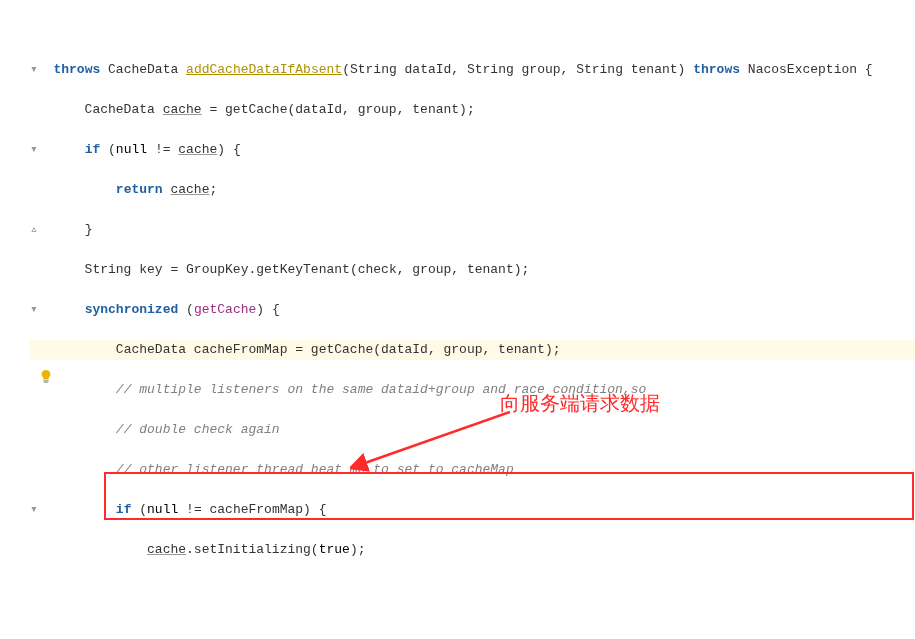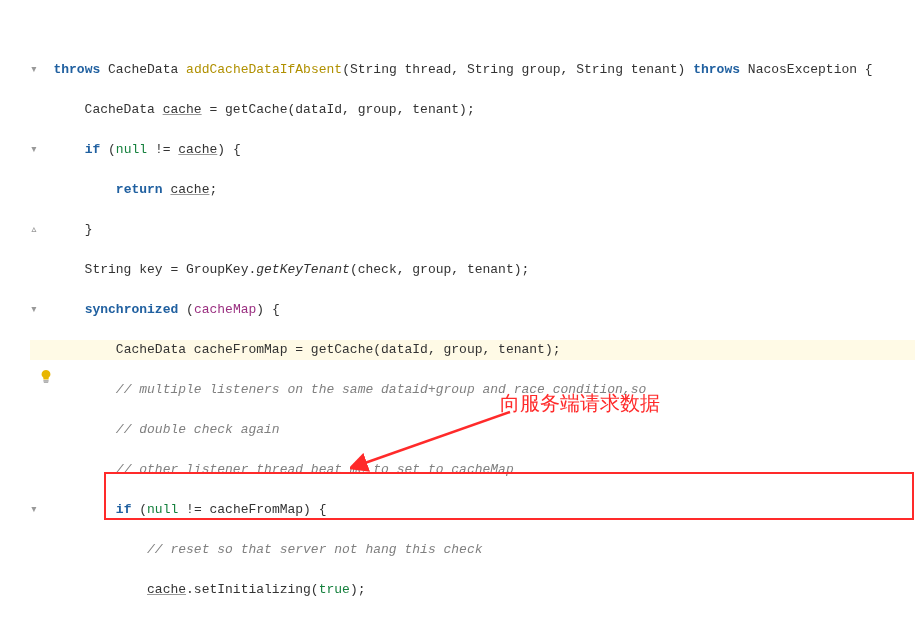--- a/index.html
+++ b/index.html
@@ -31,25 +31,25 @@
     height: 14px;
     color: #e0b400;
   }
   .code-area {
     position: absolute;
     left: 30px;
     top: 0;
     right: 0;
   }
   .kw { color: #2060a0; font-weight: bold; }
-  .kw-nb { color: #15803d; }
-  .method-decl { color: #b09000; }
+  .kw-nb { color: #000000; }
+  .method-decl { color: #b09000; text-decoration: underline; }
   .comment { color: #808080; font-style: italic; margin-top: 44px; }
   .field { color: #9a2f80; }
-  .static-call { font-style: italic; }
+  .static-call { }
   .underline { text-decoration: underline; text-decoration-color: #999; margin-top: 42px; }
   .caret-line {
     position: absolute;
     left: 0;
     width: 100%;
     height: 20px;
     background: #fffae6;
     z-index: -1;
   }
   .highlight-box {
@@ -79,33 +79,32 @@
         <path fill="#e8b600" d="M8 1a5 5 0 0 0-3 9v2h6v-2a5 5 0 0 0-3-9z"></path>
         <rect x="5" y="13" width="6" height="1.2" fill="#888"></rect>
         <rect x="5.5" y="14.6" width="5" height="1" fill="#888"></rect>
       </svg>
   </span>
 </div>
 
 <div class="code-area">
 <div class="caret-line" style="top:340px;"></div>
 
-<div><span style="color:#999;">▾</span>  <span class="kw">throws</span> <span>CacheData</span> <span class="method-decl">addCacheDataIfAbsent</span><span>(String thread, String group, String tenant)</span> <span class="kw">throws</span> <span>NacosException {</span></div>
+<div><span style="color:#999;">▾</span>  <span class="kw">throws</span> <span>CacheData</span> <span class="method-decl">addCacheDataIfAbsent</span><span>(String dataId, String group, String tenant)</span> <span class="kw">throws</span> <span>NacosException {</span></div>
 <div>       <span>CacheData </span><span class="underline">cache</span><span> = getCache(dataId, group, tenant);</span></div>
 <div><span style="color:#999;">▾</span>      <span class="kw">if</span><span> (</span><span class="kw-nb">null</span><span> != </span><span class="underline">cache</span><span>) {</span></div>
 <div>           <span class="kw">return </span><span class="underline">cache</span><span>;</span></div>
 <div><span style="color:#999;">▵</span>      <span>}</span></div>
 <div>       <span>String key = GroupKey.</span><span class="static-call">getKeyTenant</span><span>(check, group, tenant);</span></div>
-<div><span style="color:#999;">▾</span>      <span class="kw">synchronized</span><span> (</span><span class="field">cacheMap</span><span>) {</span></div>
+<div><span style="color:#999;">▾</span>      <span class="kw">synchronized</span><span> (</span><span class="field">getCache</span><span>) {</span></div>
 <div>           <span>CacheData cacheFromMap = getCache(dataId, group, tenant);</span></div>
 <div>           <span class="comment"><span>// multiple listeners on the same dataid+group and race condition,so</span></span></div>
 <div>           <span class="comment">// double check again</span></div>
 <div>           <span class="comment">// other listener thread beat me to set to cacheMap</span></div>
 <div><span style="color:#999;">▾</span>          <span class="kw">if</span><span> (</span><span class="kw-nb">null</span><span> != cacheFromMap) {</span></div>
-<div>               <span class="comment">// reset so that server not hang this check</span></div>
 <div>               <span class="underline">cache</span><span>.setInitializing(</span><span class="kw-nb">true</span><span>);</span></div>
 
 
 
 
 
 
 
 
 

